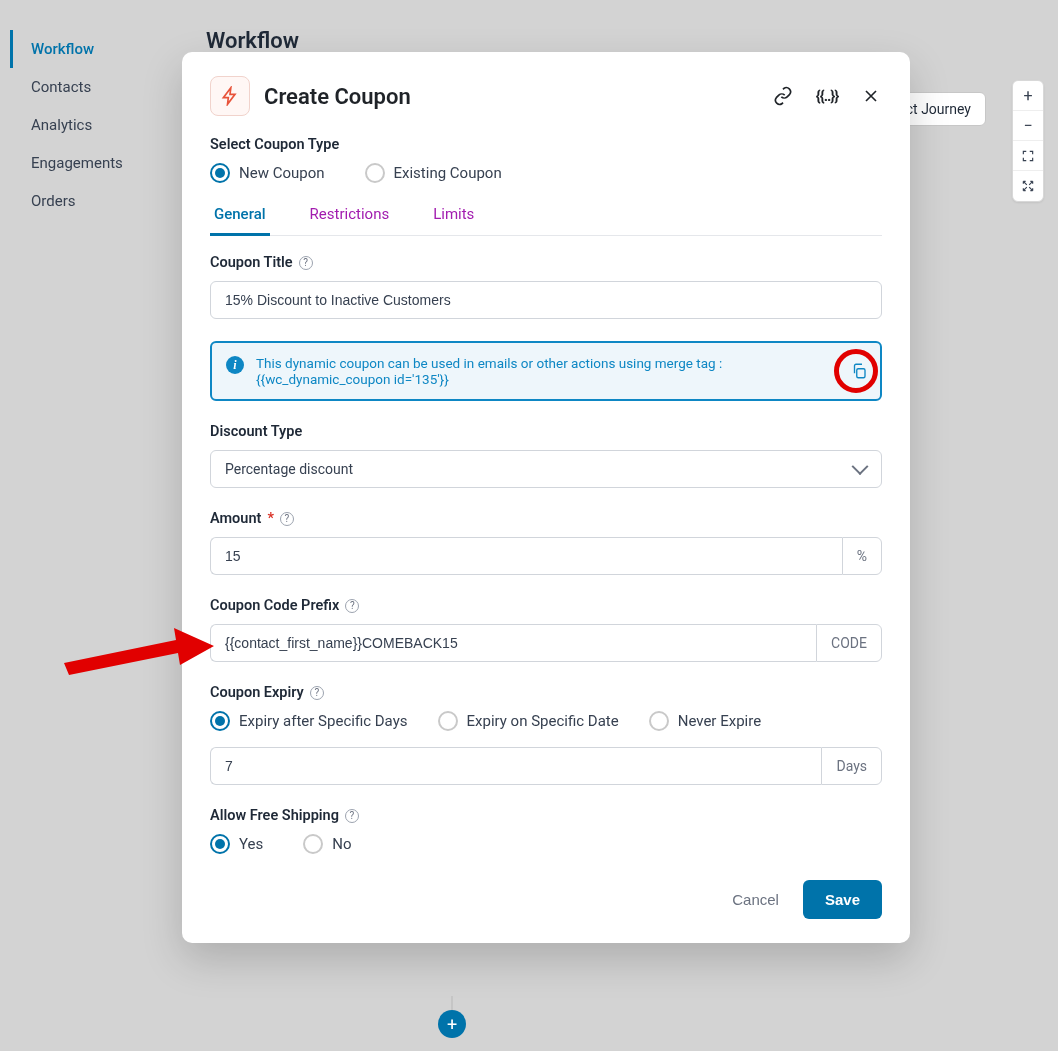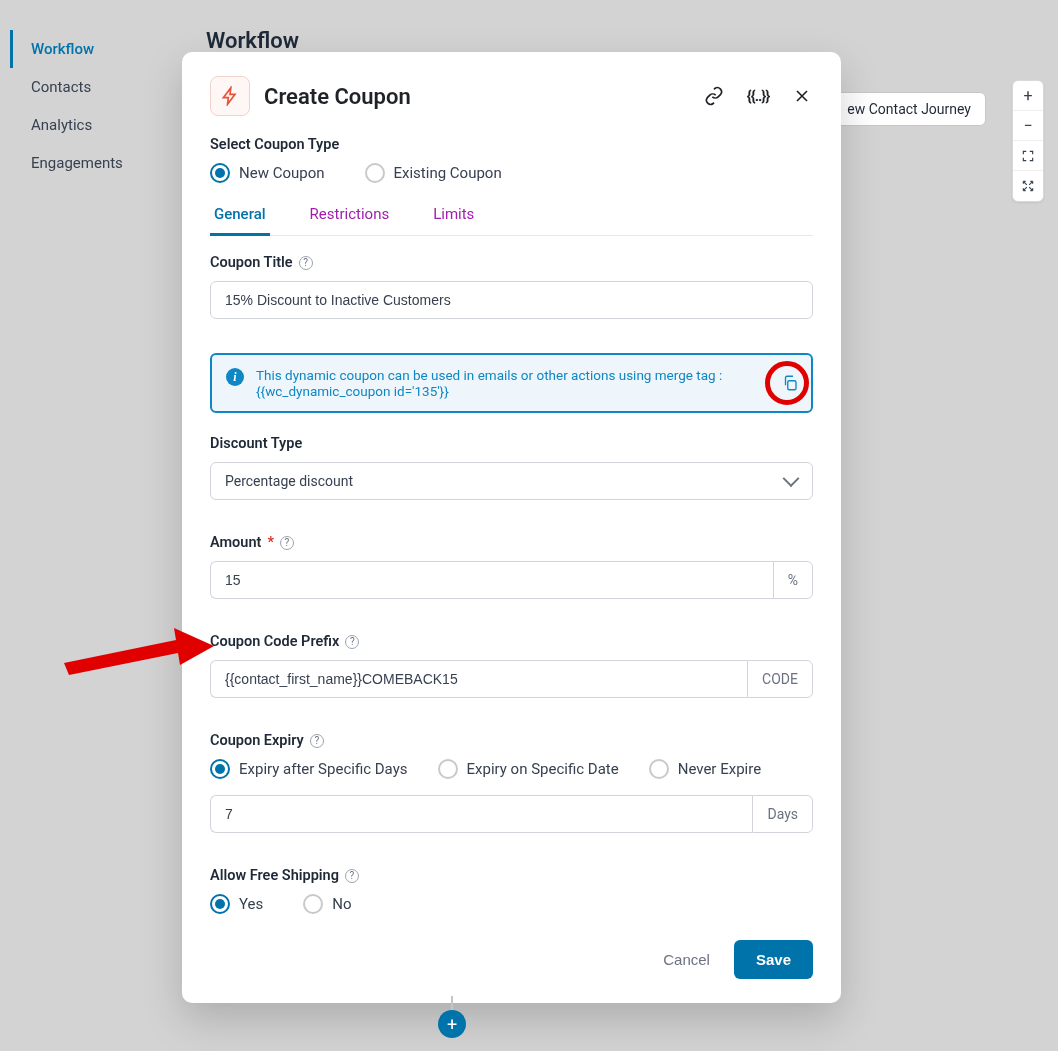--- a/index.html
+++ b/index.html
@@ -76,21 +76,21 @@
     cursor: pointer;
     border-bottom: 1px solid #eee;
   }
   .zoom-btn:last-child { border-bottom: none; }
   .zoom-btn svg { width: 14px; height: 14px; stroke: #374151; }
   
   .modal {
     position: absolute;
     left: 182px;
     top: 52px;
-    width: 659px;
+    width: 728px;
     background: #fff;
     border-radius: 10px;
     box-shadow: 0 16px 40px rgba(0,0,0,.18);
     padding: 24px 28px 24px 28px;
   }
   .modal-header {
     display: flex;
     align-items: center;
     gap: 14px;
     margin-bottom: 20px;
@@ -128,21 +128,21 @@
   .radio-label { font-size: 15px; color: #374151; }
   
   .tabs { display: flex; gap: 36px; border-bottom: 1px solid #e5e7eb; margin-bottom: 18px; }
   .tab { padding: 6px 4px 10px 4px; font-size: 15px; color: #a21caf; cursor: pointer; border-bottom: 3px solid transparent; margin-bottom: -1px;}
   .tab.active { color: #0073aa; border-bottom-color: #0073aa; font-weight: 500;}
   
   .text-input, .select-input {
     width: 100%; border: 1px solid #d1d5db; border-radius: 6px;
     padding: 10px 14px; font-size: 14px; color: #374151; background: #fff;
   }
-  .input-row { margin-bottom: 34px; }
+  .input-row { margin-bottom: 22px; }
   .input-with-suffix { display: flex; }
   .input-with-suffix .text-input { border-top-right-radius: 0; border-bottom-right-radius: 0; border-right: none;}
   .suffix {
     border: 1px solid #d1d5db; border-left: 1px solid #d1d5db;
     border-top-right-radius: 6px; border-bottom-right-radius: 6px;
     padding: 10px 14px; color: #6b7280; font-size: 14px; background:#fff;
     display:flex; align-items:center;
   }
   .select-wrap { position: relative; }
   .select-wrap::after {
@@ -218,20 +218,21 @@
   }
 </style>
 </head>
 <body>
 
 <div class="sidebar">
   <div class="sidebar-item active"><span>Workflow</span></div>
   <div class="sidebar-item"><span>Contacts</span></div>
   <div class="sidebar-item"><span>Analytics</span></div>
   <div class="sidebar-item"><span>Engagements</span></div>
+  <div class="sidebar-item"><span>Orders</span></div>
 </div>
 
 <div class="page-heading">Workflow</div>
 
 <div class="peek-btn">ew Contact Journey</div>
 
 <div class="zoom-controls">
   <div class="zoom-btn">
       <span>+</span>
     </div>

